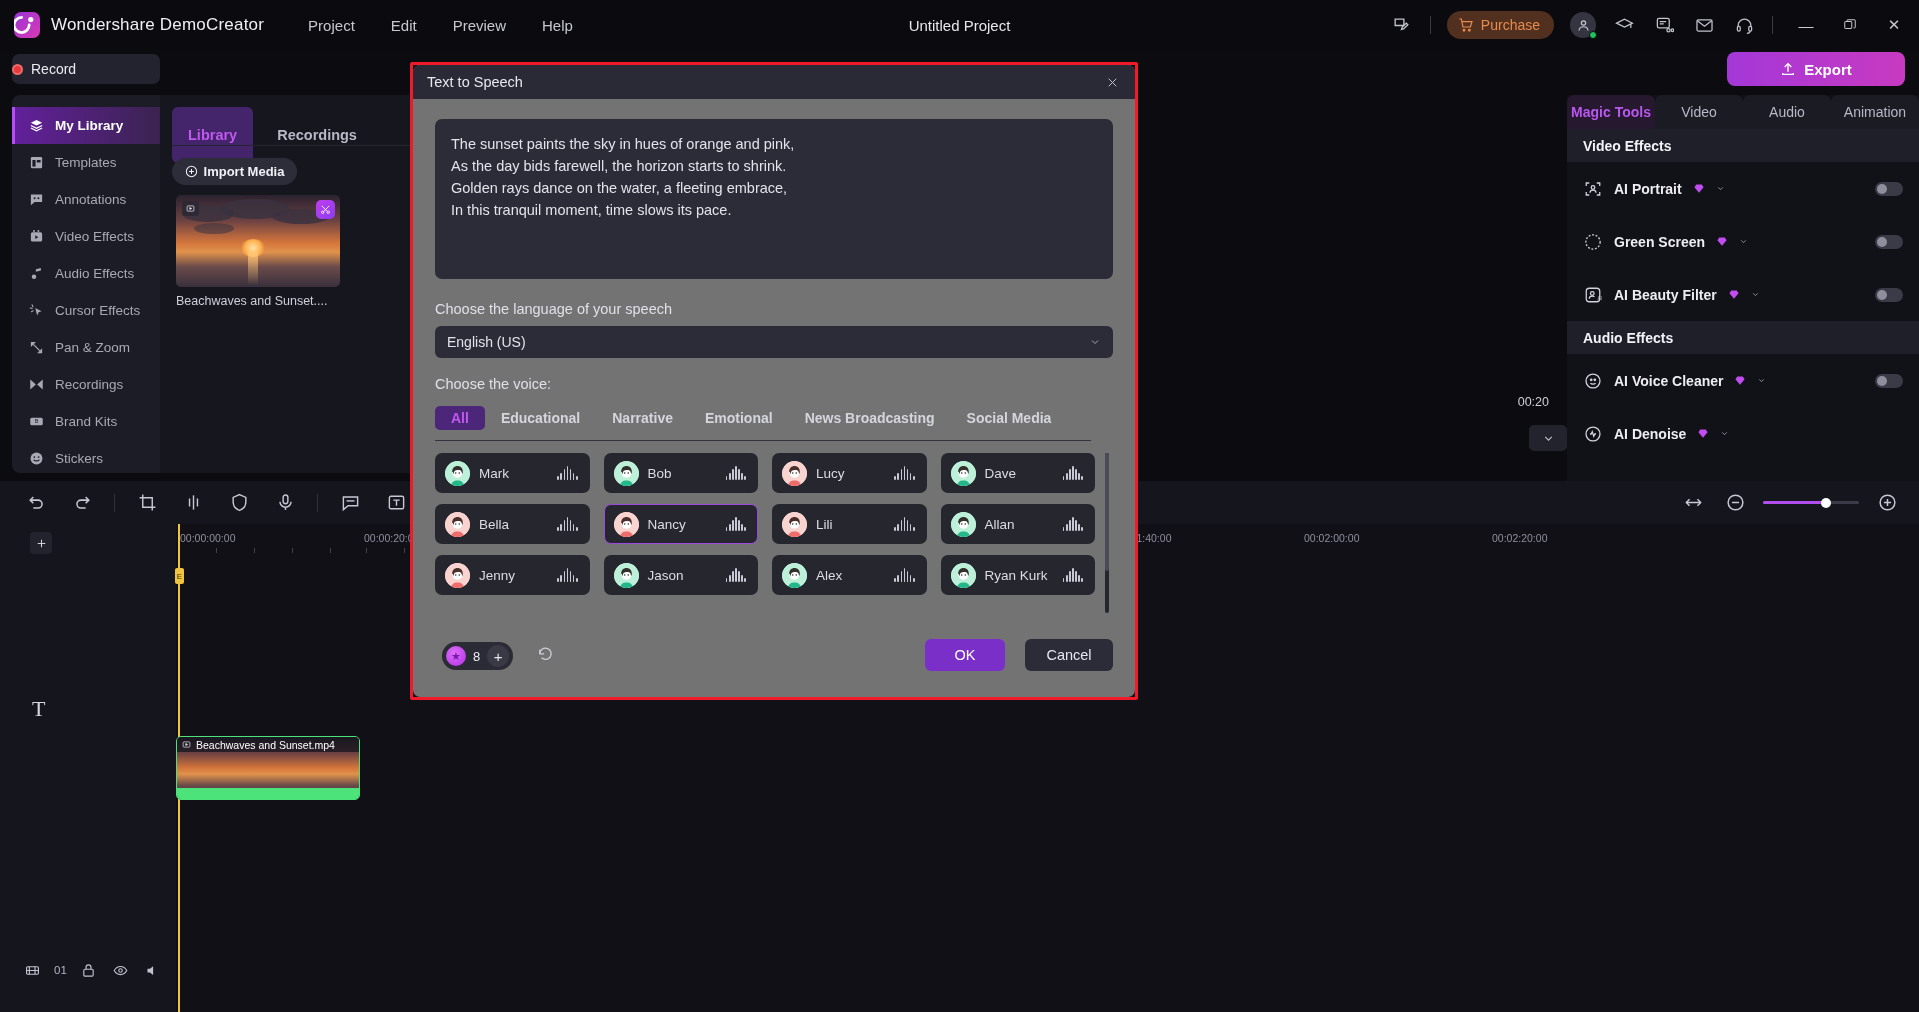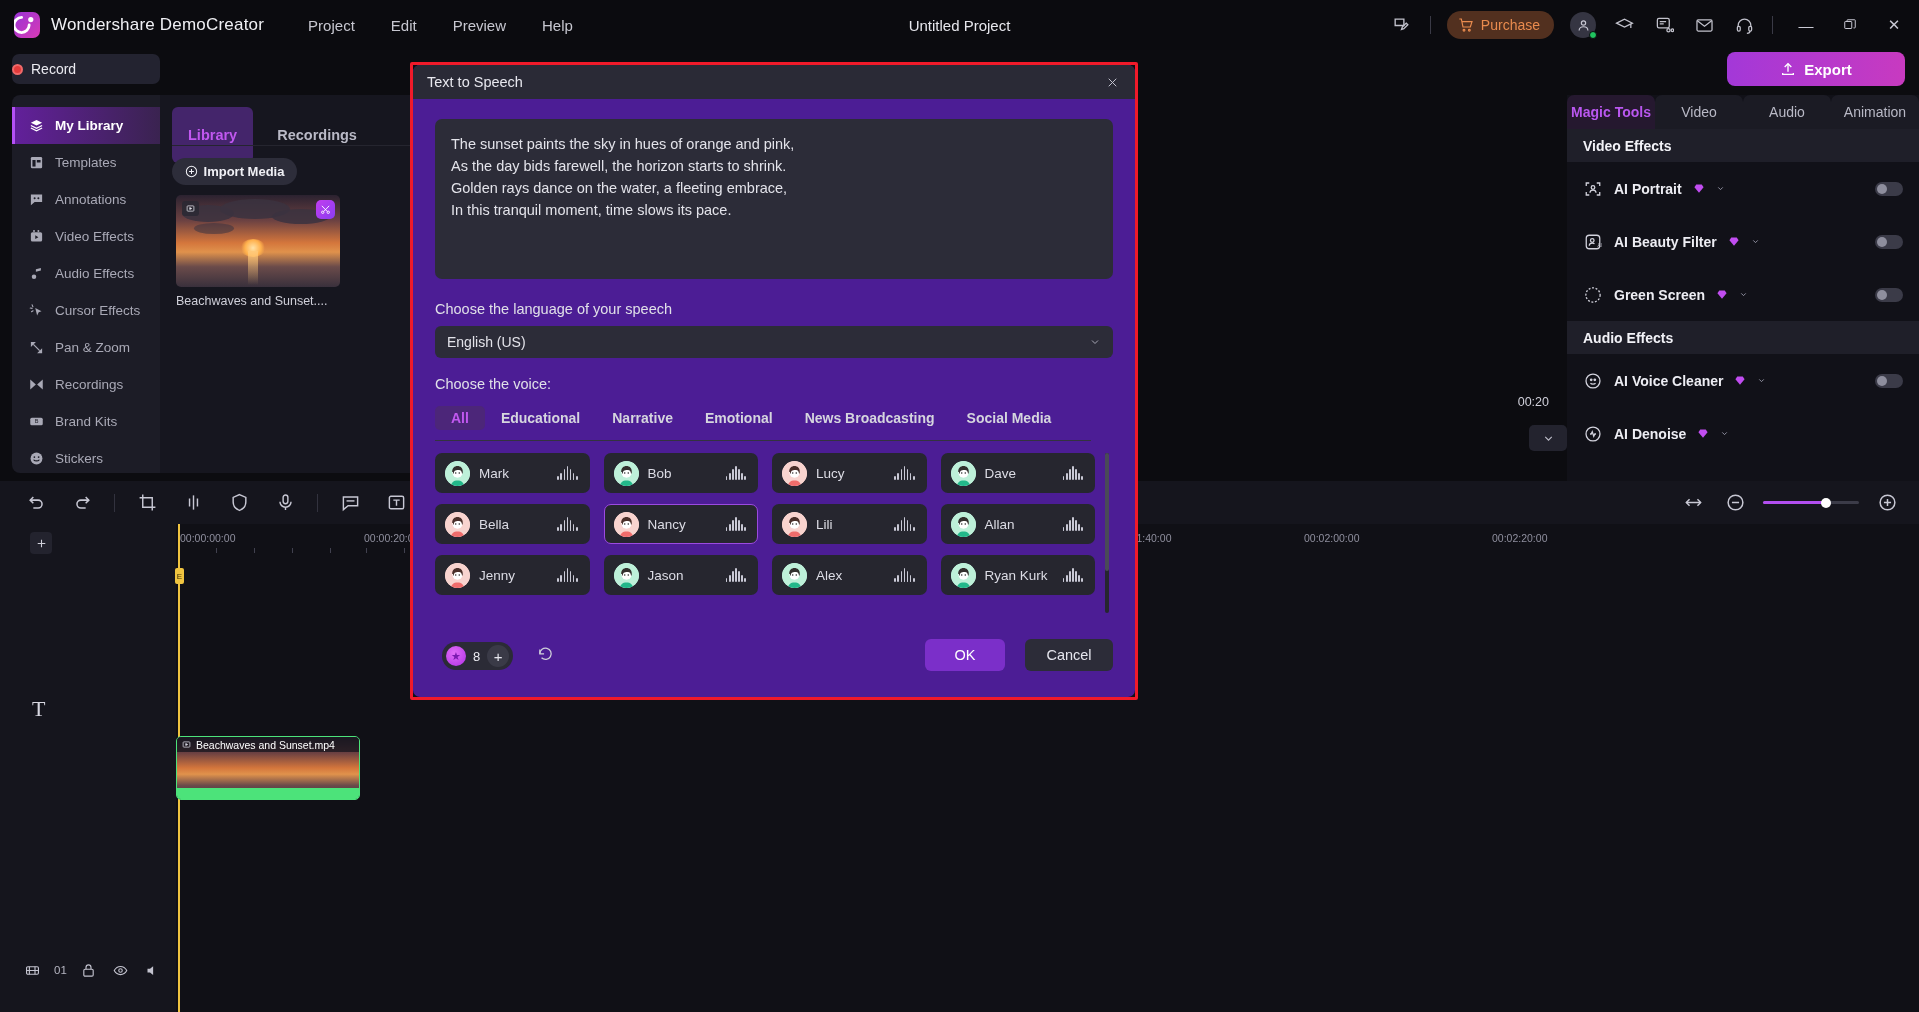--- a/index.html
+++ b/index.html
@@ -207,21 +207,21 @@
   .clip-name { font-size: 10.5px; color: #ffffff; white-space: nowrap; overflow: hidden; }
   .clip-audio { position: absolute; left: 0; right: 0; bottom: 0; height: 11px; background: #4ce37a; }
 
   
   .modal-outline {
     position: absolute; left: 410px; top: 62px; width: 728px; height: 638px;
     border: 3px solid #f01a2a; border-radius: 2px; pointer-events: none; z-index: 60;
   }
   .modal {
     position: absolute; left: 413px; top: 65px; width: 722px; height: 632px;
-    background: #4c1d95; border-radius: 7px; z-index: 50; overflow: hidden;
+    background: #737373; border-radius: 7px; z-index: 50; overflow: hidden;
   }
   .modal-head {
     height: 34px; background: #2a2a36; display: flex; align-items: center;
     padding: 0 12px 0 14px;
   }
   .modal-title { font-size: 14.5px; color: #e8e8ef; }
   .modal-close { margin-left: auto; width: 22px; height: 22px; display: flex; align-items: center;
     justify-content: center; color: #c5c5d2; cursor: pointer; font-size: 15px; }
   .modal-body { padding: 20px 22px 0 22px; }
   .tta {
@@ -554,44 +554,44 @@
           <path d="M6 3h12l4 6-10 12L2 9z"></path>
         </svg>
       <svg class="chev" viewBox="0 0 24 24" fill="none" stroke="currentColor" stroke-width="2.4">
           <path d="M6 9l6 6 6-6"></path>
         </svg>
       <span class="toggle"></span>
     </div>
 
     <div class="rp-row">
       <span class="ricon">
+          <svg viewBox="0 0 24 24" fill="none" stroke="currentColor" stroke-width="1.7" stroke-dasharray="2.6 2.2">
+            <circle cx="12" cy="12" r="9.5"></circle>
+          </svg>
+        </span>
+      <span class="rp-label">Green Screen</span>
+      <svg class="gem" viewBox="0 0 24 24" fill="#c14df0">
+          <path d="M6 3h12l4 6-10 12L2 9z"></path>
+        </svg>
+      <svg class="chev" viewBox="0 0 24 24" fill="none" stroke="currentColor" stroke-width="2.4">
+          <path d="M6 9l6 6 6-6"></path>
+        </svg>
+      <span class="toggle"></span>
+    </div>
+
+    <div class="rp-row">
+      <span class="ricon">
           <svg viewBox="0 0 24 24" fill="none" stroke="currentColor" stroke-width="1.7">
             <rect x="3" y="3" width="18" height="18" rx="4"></rect>
             <circle cx="11" cy="10" r="2.4"></circle>
             <path d="M7 17c0-2.3 1.8-3.6 4-3.6 1.2 0 2.3.4 3 1.1"></path>
             <text x="18" y="19" font-size="6" fill="currentColor" stroke="none" font-family="sans-serif">AI</text>
           </svg>
         </span>
       <span class="rp-label">AI Beauty Filter</span>
-      <svg class="gem" viewBox="0 0 24 24" fill="#c14df0">
-          <path d="M6 3h12l4 6-10 12L2 9z"></path>
-        </svg>
-      <svg class="chev" viewBox="0 0 24 24" fill="none" stroke="currentColor" stroke-width="2.4">
-          <path d="M6 9l6 6 6-6"></path>
-        </svg>
-      <span class="toggle"></span>
-    </div>
-
-    <div class="rp-row">
-      <span class="ricon">
-          <svg viewBox="0 0 24 24" fill="none" stroke="currentColor" stroke-width="1.7" stroke-dasharray="2.6 2.2">
-            <circle cx="12" cy="12" r="9.5"></circle>
-          </svg>
-        </span>
-      <span class="rp-label">Green Screen</span>
       <svg class="gem" viewBox="0 0 24 24" fill="#c14df0">
           <path d="M6 3h12l4 6-10 12L2 9z"></path>
         </svg>
       <svg class="chev" viewBox="0 0 24 24" fill="none" stroke="currentColor" stroke-width="2.4">
           <path d="M6 9l6 6 6-6"></path>
         </svg>
       <span class="toggle"></span>
     </div>
 
     <div class="rp-section">Audio Effects</div>

